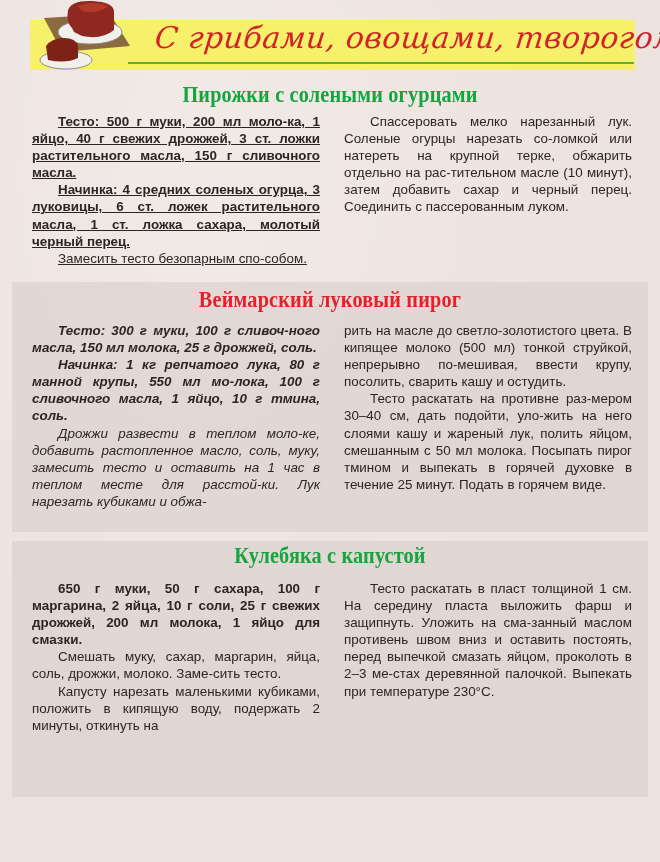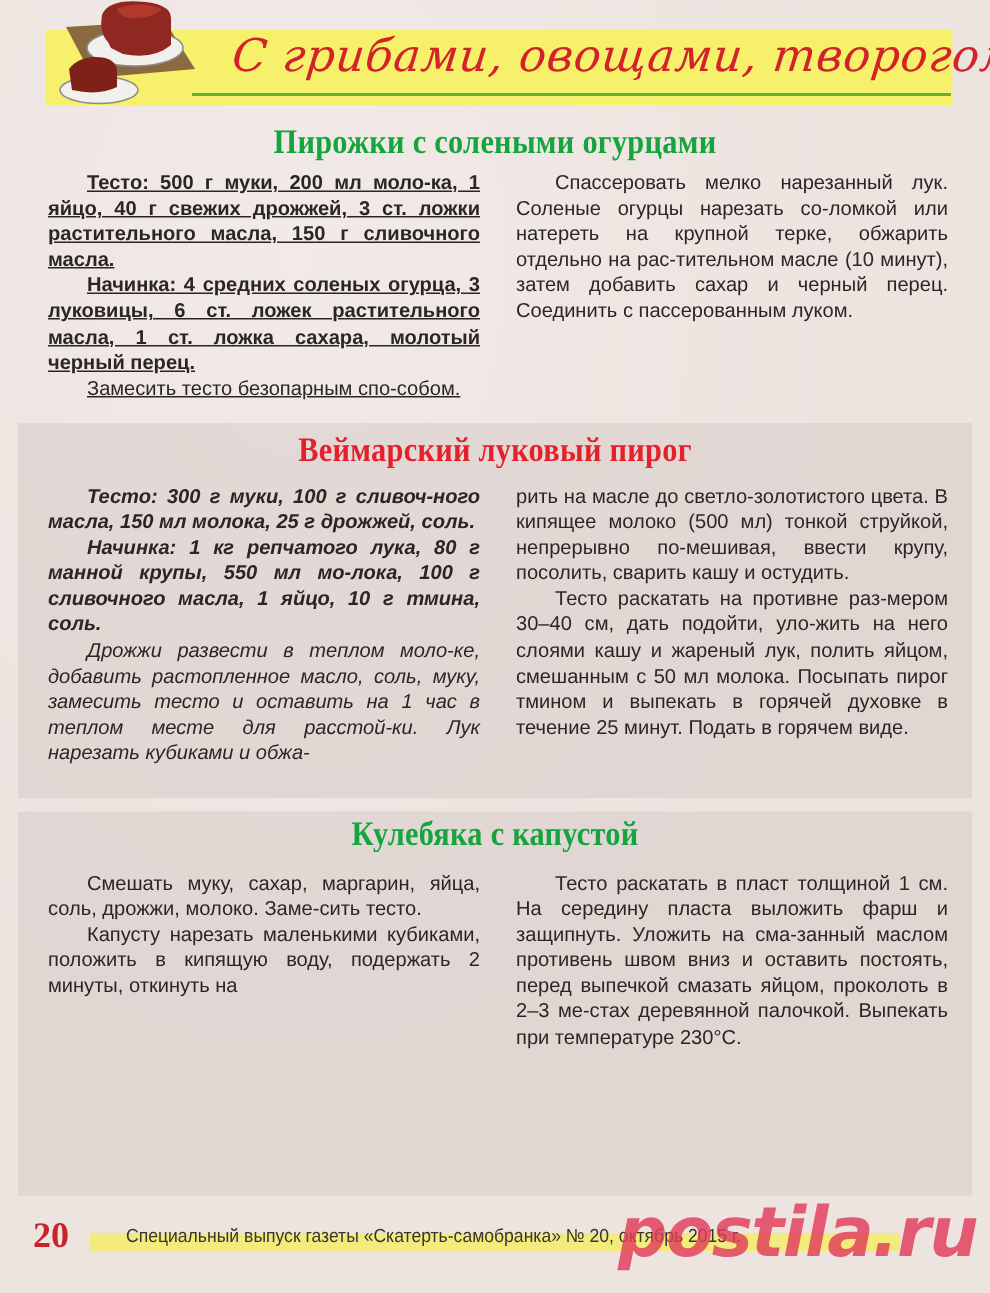--- a/index.html
+++ b/index.html
@@ -111,26 +111,21 @@
     <p>Дрожжи развести в теплом моло-ке, добавить растопленное масло, соль, муку, замесить тесто и оставить на 1 час в теплом месте для расстой-ки. Лук нарезать кубиками и обжа-</p>
   </div>
   <div class="col" style="left:344px; top:322px; width:288px;">
     <p class="flush">рить на масле до светло-золотистого цвета. В кипящее молоко (500 мл) тонкой струйкой, непрерывно по-мешивая, ввести крупу, посолить, сварить кашу и остудить.</p>
     <p>Тесто раскатать на противне раз-мером 30–40 см, дать подойти, уло-жить на него слоями кашу и жареный лук, полить яйцом, смешанным с 50 мл молока. Посыпать пирог тмином и выпекать в горячей духовке в течение 25 минут. Подать в горячем виде.</p>
   </div>
 
   <div class="band" style="top:541px; height:256px;"></div>
   <div class="section-title green" style="top:543px;">Кулебяка с капустой</div>
   <div class="col" style="left:32px; top:580px; width:288px;">
+    <p class="b">650 г муки, 50 г сахара, 100 г маргарина, 2 яйца, 10 г соли, 25 г свежих дрожжей, 200 мл молока, 1 яйцо для смазки.</p>
     <p>Смешать муку, сахар, маргарин, яйца, соль, дрожжи, молоко. Заме-сить тесто.</p>
     <p>Капусту нарезать маленькими кубиками, положить в кипящую воду, подержать 2 минуты, откинуть на</p>
   </div>
   <div class="col" style="left:344px; top:580px; width:288px;">
     <p>Тесто раскатать в пласт толщиной 1 см. На середину пласта выложить фарш и защипнуть. Уложить на сма-занный маслом противень швом вниз и оставить постоять, перед выпечкой смазать яйцом, проколоть в 2–3 ме-стах деревянной палочкой. Выпекать при температуре 230°С.</p>
   </div>
 
-  <div class="footer">
-    <div class="footer-highlight"></div>
-    <div class="page-number">20</div>
-    <div class="footer-text">Специальный выпуск газеты «Скатерть-самобранка» № 20, октябрь 2015 г.</div>
-    <div class="watermark">postila.ru</div>
-  </div>
 </div>
 
 </body></html>

